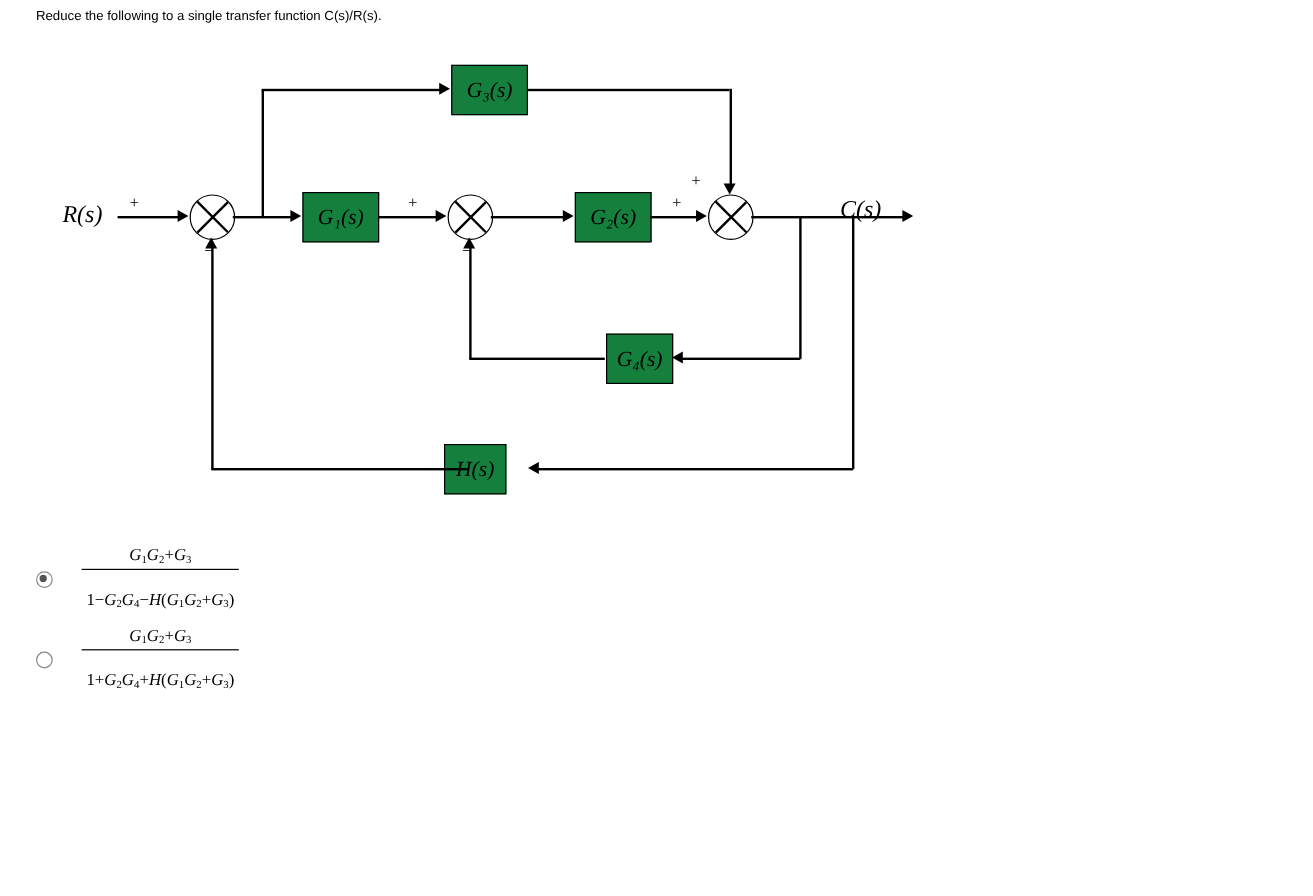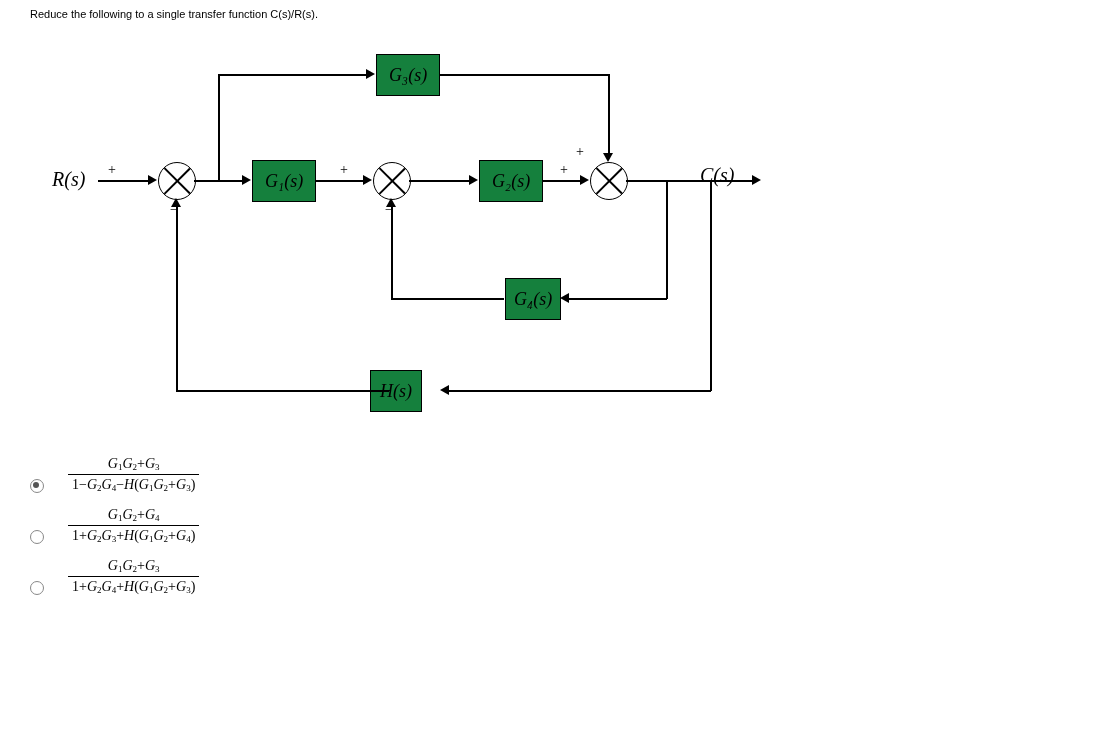--- a/index.html
+++ b/index.html
@@ -12,26 +12,26 @@
 .sum::before{width:1.5px;height:36px;left:50%;top:0;transform:translateX(-50%) rotate(45deg)}
 .sum::after{width:1.5px;height:36px;left:50%;top:0;transform:translateX(-50%) rotate(-45deg)}
 .sign{position:absolute;font-size:14px;font-style:normal}
 .label{position:absolute;font-size:20px;font-style:italic}
 .line-h{position:absolute;height:1.5px;background:#000}
 .line-v{position:absolute;width:1.5px;background:#000}
 .arrow-r{position:absolute;width:0;height:0;border-top:5px solid transparent;border-bottom:5px solid transparent;border-left:9px solid #000}
 .arrow-l{position:absolute;width:0;height:0;border-top:5px solid transparent;border-bottom:5px solid transparent;border-right:9px solid #000}
 .arrow-u{position:absolute;width:0;height:0;border-left:5px solid transparent;border-right:5px solid transparent;border-bottom:9px solid #000}
 .options{margin-top:10px}
-.opt-row{display:flex;align-items:flex-end;margin-bottom:14px}
+.opt-row{display:flex;align-items:center;margin-bottom:14px}
 .radio{width:12px;height:12px;border:1px solid #888;border-radius:50%;margin-right:24px;flex-shrink:0;position:relative}
 .radio.sel::after{content:'';position:absolute;width:6px;height:6px;background:#555;border-radius:50%;left:2px;top:2px}
 .frac{display:inline-block;text-align:center;font-size:14px}
 .num{display:block;padding:0 4px 2px}
-.den{display:block;border-top:1px solid #000;padding:2px 4px 0}
+.den{display:block;border-top:1px solid #000;padding:18px 4px 0}
 sub{font-size:9px;vertical-align:-2px;font-style:normal}
 </style>
 </head>
 <body>
 
 <div class="page">
   <div class="prompt">Reduce the following to a single transfer function C(s)/R(s).</div>
 
   <div class="diagram">
 
@@ -101,25 +101,18 @@
       <div class="opt-row">
         <div class="radio sel"></div>
         <div class="frac">
           <span class="num"><i>G</i><sub>1</sub><i>G</i><sub>2</sub>+<i>G</i><sub>3</sub></span>
           <span class="den">1−<i>G</i><sub>2</sub><i>G</i><sub>4</sub>−<i>H</i>(<i>G</i><sub>1</sub><i>G</i><sub>2</sub>+<i>G</i><sub>3</sub>)</span>
         </div>
       </div>
       <div class="opt-row">
         <div class="radio"></div>
         <div class="frac">
-          <span class="num"><i>G</i><sub>1</sub><i>G</i><sub>2</sub>+<i>G</i><sub>4</sub></span>
-          <span class="den">1+<i>G</i><sub>2</sub><i>G</i><sub>3</sub>+<i>H</i>(<i>G</i><sub>1</sub><i>G</i><sub>2</sub>+<i>G</i><sub>4</sub>)</span>
-        </div>
-      </div>
-      <div class="opt-row">
-        <div class="radio"></div>
-        <div class="frac">
           <span class="num"><i>G</i><sub>1</sub><i>G</i><sub>2</sub>+<i>G</i><sub>3</sub></span>
           <span class="den">1+<i>G</i><sub>2</sub><i>G</i><sub>4</sub>+<i>H</i>(<i>G</i><sub>1</sub><i>G</i><sub>2</sub>+<i>G</i><sub>3</sub>)</span>
         </div>
       </div>
     </div>
 </div>
 
 </body></html>

